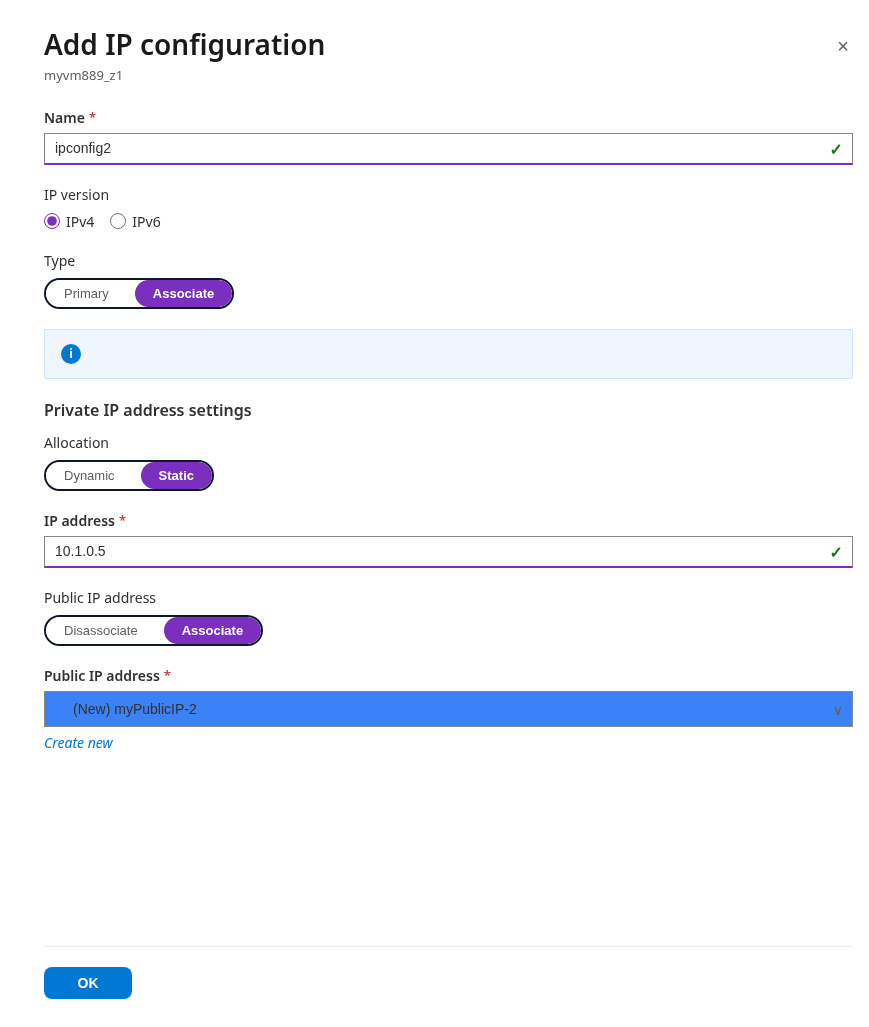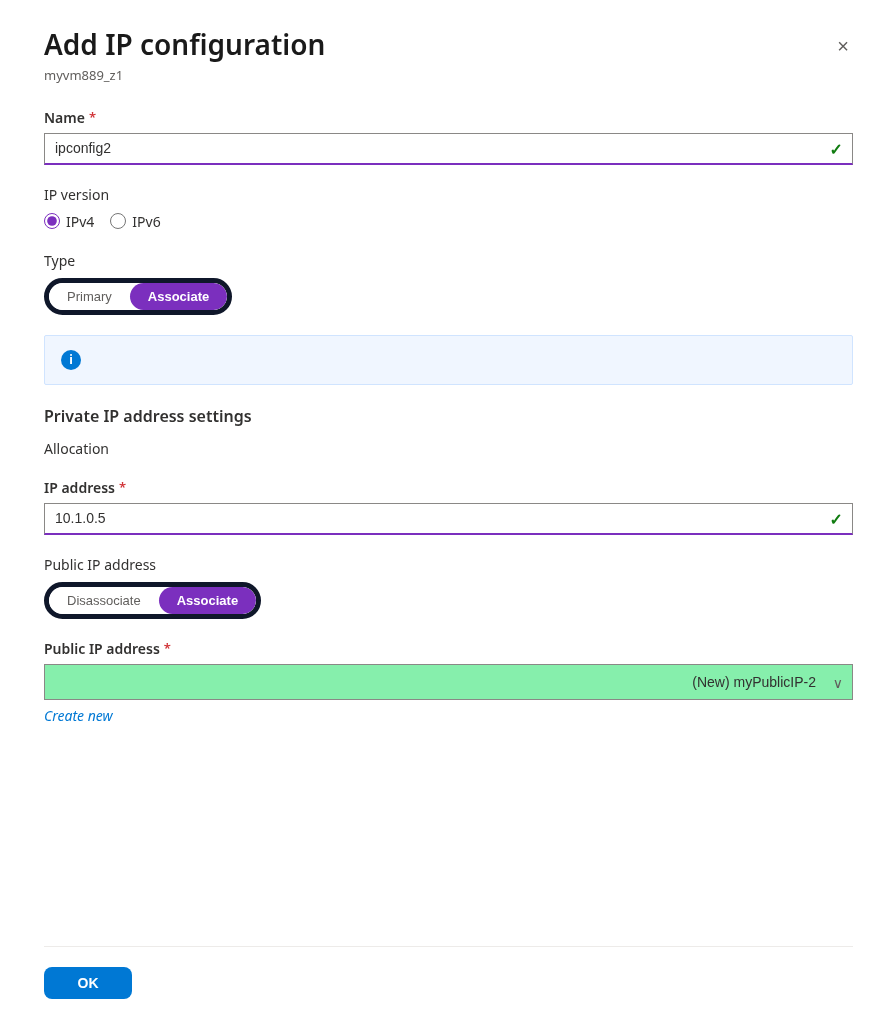--- a/index.html
+++ b/index.html
@@ -116,25 +116,26 @@
       accent-color: #7B2FBE;
       cursor: pointer;
     }
     .radio-label {
       font-size: 14px;
       color: #323130;
     }
     
     .toggle-group {
       display: flex;
-      border: 5px solid #0f172a;
+      border: 2px solid #0f172a;
       border-radius: 20px;
       overflow: hidden;
       width: fit-content;
       margin-top: 4px;
+      gap: 8px;
     }
     .toggle-btn {
       padding: 6px 18px;
       border: none;
       background: #fff;
       cursor: pointer;
       font-size: 13px;
       color: #605e5c;
       border-radius: 20px;
     }
@@ -183,25 +184,24 @@
       position: relative;
       width: 100%;
     }
     .dropdown-select {
       width: 100%;
       height: 36px;
       border: 1px solid #8a8886;
       padding: 0 36px 0 28px;
       font-size: 14px;
       color: #323130;
-      background: #86efac;
+      background: #3b82f6;
       appearance: none;
       cursor: pointer;
       outline: none;
-      text-align: right;
     }
     .dropdown-chevron {
       position: absolute;
       right: 10px;
       top: 50%;
       transform: translateY(-50%);
       font-size: 14px;
       color: #605e5c;
       pointer-events: none;
     }
@@ -281,20 +281,24 @@
     </div>
 
     <div class="info-banner">
       <div class="info-icon">i</div>
     </div>
 
     <div class="section-heading">Private IP address settings</div>
 
     <div class="field-group">
       <div class="section-label">Allocation</div>
+      <div class="toggle-group">
+        <button class="toggle-btn">Dynamic</button>
+        <button class="toggle-btn active">Static</button>
+      </div>
     </div>
 
     <div class="field-group">
       <div class="field-label">
         <span>IP address</span>
         <span class="required-star">*</span>
       </div>
       <div class="input-wrapper">
         <input class="text-input" type="text" value="10.1.0.5" style="">
         <span class="input-check">✓</span>

